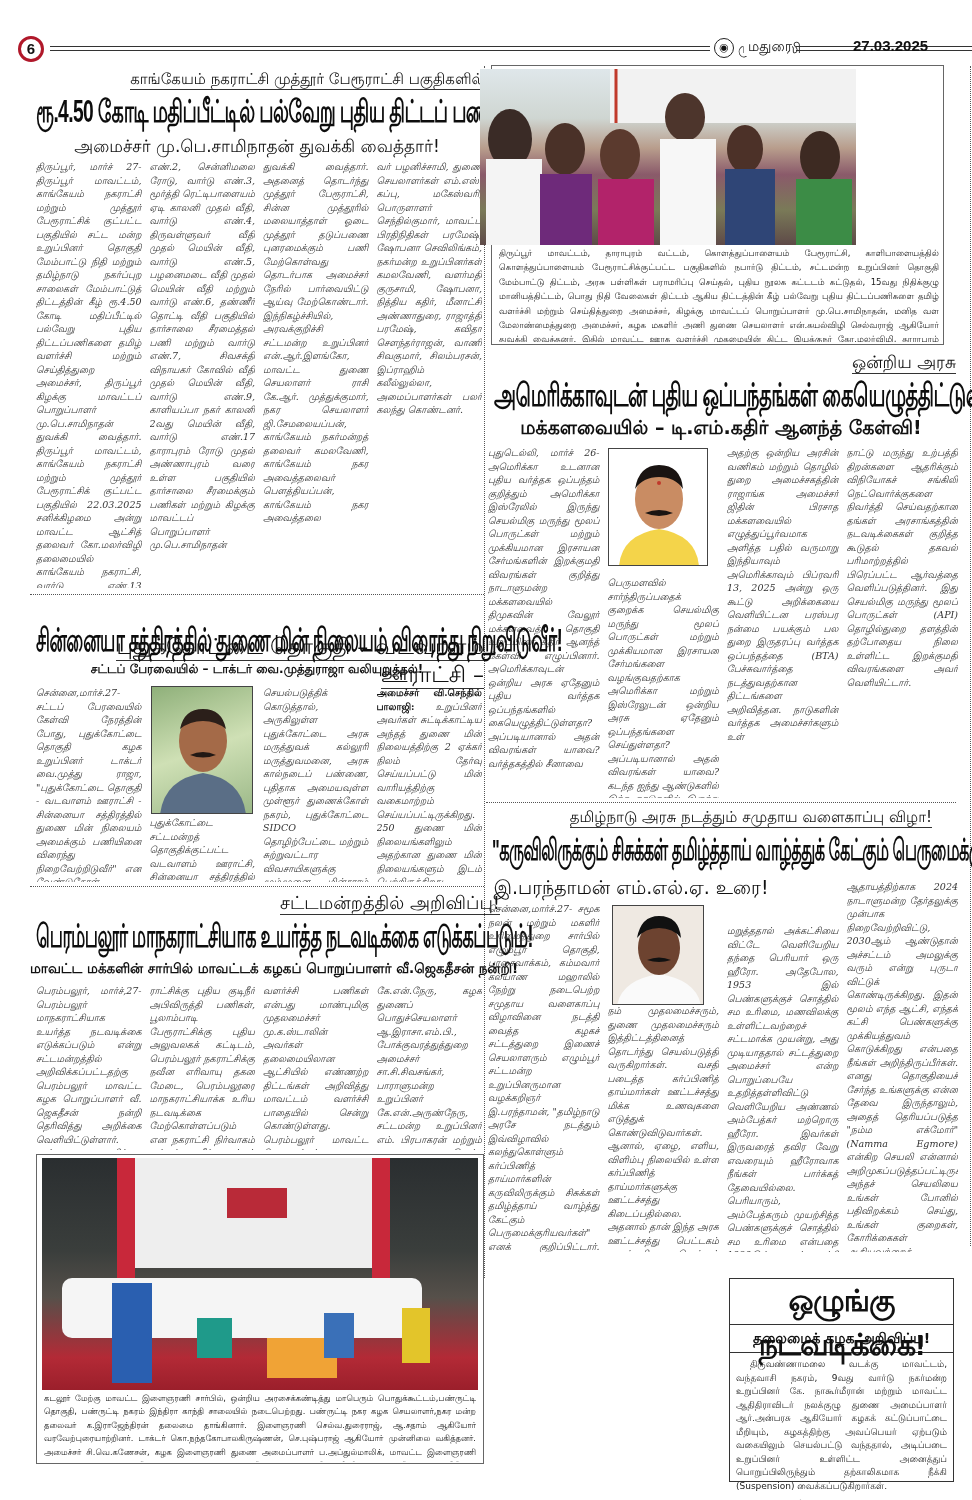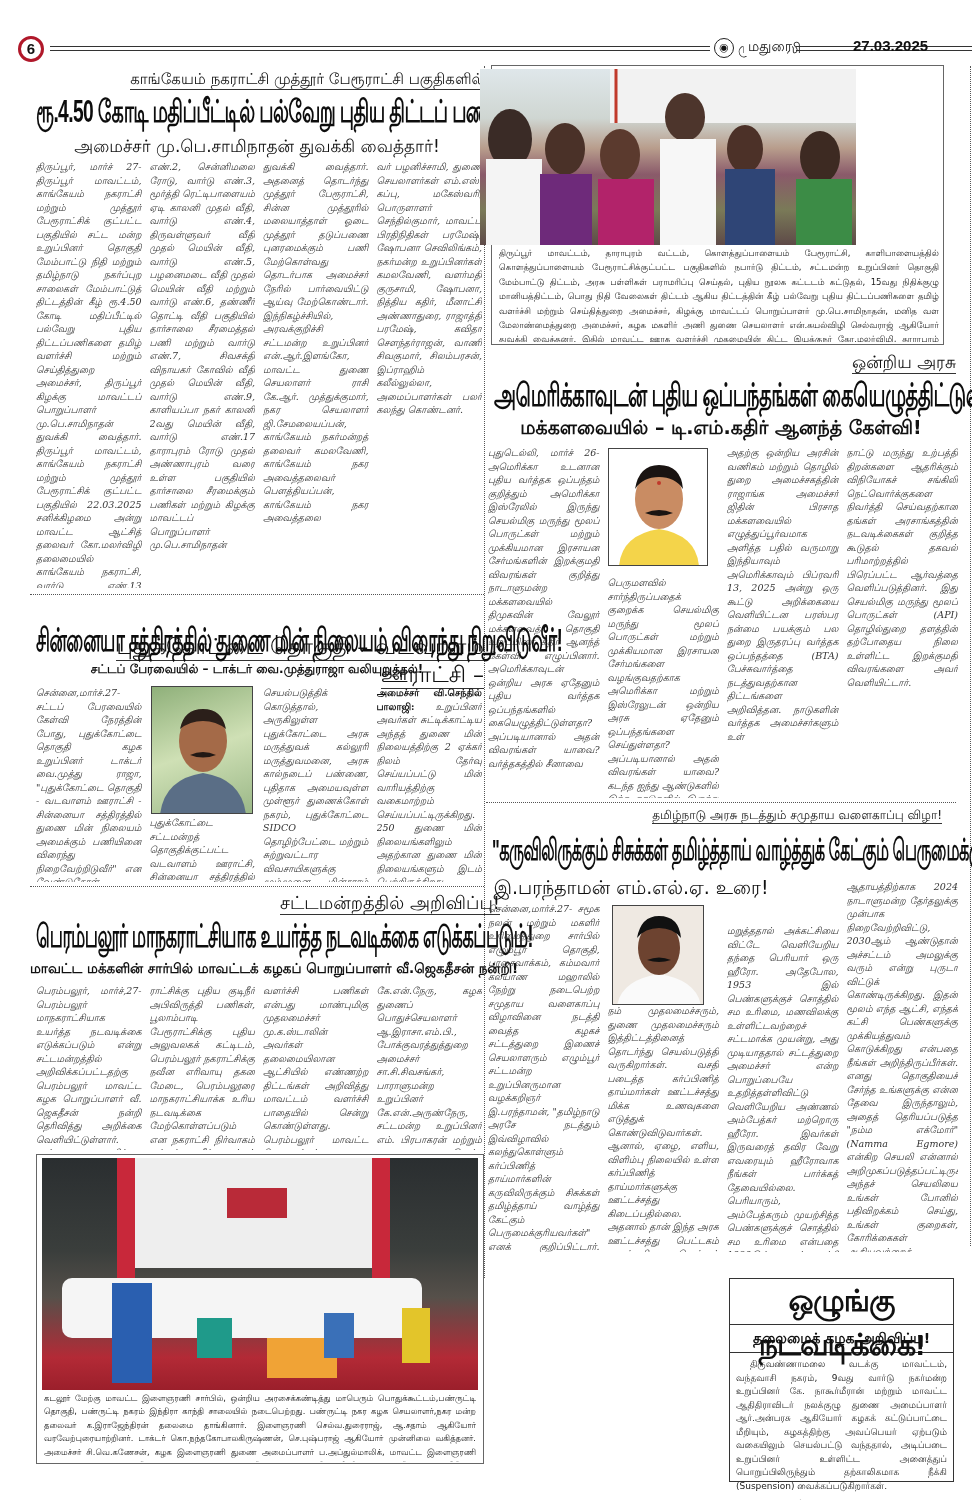--- a/index.html
+++ b/index.html
@@ -167,21 +167,21 @@
       <rect x="225" y="180" width="70" height="40" fill="#f0a336"></rect>
       <rect x="155" y="160" width="35" height="40" fill="#1f9a8a"></rect>
       <rect x="282" y="155" width="30" height="45" fill="#3a70b8"></rect>
       <rect x="360" y="150" width="28" height="55" fill="#e3c52a"></rect>
     </svg>
   </div>
   <div class="caption" style="left:44px;top:1392px;width:432px;height:70px;overflow:hidden;font-size:8.3px;line-height:13.4px">கடலூர் மேற்கு மாவட்ட இளைஞரணி சார்பில், ஒன்றிய அரசைக்கண்டித்து மாபெரும் பொதுக்கூட்டம்,பண்ருட்டி தொகுதி, பண்ருட்டி நகரம் இந்திரா காந்தி சாலையில் நடைபெற்றது. பண்ருட்டி நகர கழக செயலாளர்,நகர மன்ற தலைவர் க.இராஜேந்திரன் தலைமை தாங்கினார். இளைஞரணி செல்வ.துரைராஜ், ஆ.சதாம் ஆகியோர் வரவேற்புரையாற்றினர். டாக்டர் கொ.நந்தகோபாலகிருஷ்ணன், செ.புஷ்பராஜ் ஆகியோர் முன்னிலை வகித்தனர். அமைச்சர் சி.வெ.கணேசன், கழக இளைஞரணி துணை அமைப்பாளர் ப.அப்துல்மாலிக், மாவட்ட இளைஞரணி அமைப்பாளர் எம்.எஸ்.கணேஷ்குமார், தலைமைக்கழக பேச்சாளர்கள் ப.பி.யாழினி, க.முல்லைவேந்தன் ஆகியோர் சிறப்புரையாற்றினர் மற்றும் கழக நிர்வாகிகள், இளைஞரணி நிர்வாகிகள் கலந்து கொண்டனர். நகர இளைஞரணி அமைப்பாளர் அ.சம்பத் நன்றியுரையாற்றினார்.</div>
 </figure>
 
 <section>
-  <div class="kicker" style="left:472px;top:808px;width:470px;font-size:12px"><span>தமிழ்நாடு அரசு நடத்தும் சமுதாய வளைகாப்பு விழா!</span></div>
+  <div class="kicker" style="left:462px;top:808px;width:470px;font-size:15px"><span>தமிழ்நாடு அரசு நடத்தும் சமுதாய வளைகாப்பு விழா!</span></div>
   <div class="head" style="left:492px;top:833px;font-size:30px;transform:scaleX(0.54)">"கருவிலிருக்கும் சிசுக்கள் தமிழ்த்தாய் வாழ்த்துக் கேட்கும் பெருமைக்குரியவர்கள்!"</div>
   <div class="sub" style="left:486px;top:876px;width:290px;font-size:19px;font-weight:normal">இ.பரந்தாமன் எம்.எல்.ஏ. உரை!</div>
   <div class="cols" style="left:488px;top:880px;width:470px;height:372px">
     <div class="col" style="padding-top:22px"><span>சென்னை,மார்ச்.27- சமூக நலன் மற்றும் மகளிர் உரிமைத்துறை சார்பில் எழும்பூர் தொகுதி, புரசைவாக்கம், கம்மவார் கல்யாண மஹாலில் நேற்று நடைபெற்ற சமுதாய வளைகாப்பு விழாவினை நடத்தி வைத்த கழகச் சட்டத்துறை இணைச் செயலாளரும் எழும்பூர் சட்டமன்ற உறுப்பினருமான வழக்கறிஞர் இ.பரந்தாமன், "தமிழ்நாடு அரசே நடத்தும் இவ்விழாவில் கலந்துகொள்ளும் கர்ப்பிணித் தாய்மார்களின் கருவிலிருக்கும் சிசுக்கள் தமிழ்த்தாய் வாழ்த்து கேட்கும் பெருமைக்குரியவர்கள்" எனக் குறிப்பிட்டார். இவ்விழாவில் உரையாற்றிய அவர் கூறியதாவது:</span></div>
     <div class="col" style="padding-top:124px"><span>நம் முதலமைச்சரும், துணை முதலமைச்சரும் இத்திட்டத்தினைத் தொடர்ந்து செயல்படுத்தி வருகிறார்கள். வசதி படைத்த கர்ப்பிணித் தாய்மார்கள் ஊட்டச்சத்து மிக்க உணவுகளை எடுத்துக் கொண்டுவிடுவார்கள். ஆனால், ஏழை, எளிய, விளிம்பு நிலையில் உள்ள கர்ப்பிணித் தாய்மார்களுக்கு ஊட்டச்சத்து கிடைப்பதில்லை. அதனால் தான் இந்த அரசு ஊட்டச்சத்து பெட்டகம் வழங்குகிறது. பெண்கள் தங்கள் குடும்பத்தில் தனது தந்தையைவிட பெண் பிள்ளைகள் குடும்பத்தின் நிதியைப் பெற்று</span></div>
     <div class="col" style="padding-top:44px"><span>மறுத்ததால் அக்கட்சியை விட்டே வெளியேறிய தந்தை பெரியார் ஒரு ஹீரோ. அதேபோல, 1953 இல் பெண்களுக்குச் சொத்தில் சம உரிமை, மணவிலக்கு உள்ளிட்டவற்றைச் சட்டமாக்க முயன்று, அது முடியாததால் சட்டத்துறை அமைச்சர் என்ற பொறுப்பையே உதறித்தள்ளிவிட்டு வெளியேறிய அண்ணல் அம்பேத்கர் மற்றொரு ஹீரோ. இவர்கள் இருவரைத் தவிர வேறு எவரையும் ஹீரோவாக நீங்கள் பார்க்கத் தேவையில்லை. பெரியாரும், அம்பேத்கரும் முயற்சித்த பெண்களுக்குச் சொத்தில் சம உரிமை என்பதை 1989இல் சட்டமாக்கி உள்ளாட்சி அமைப்புகளில் பெண்களுக்கு 33 சதவிகித இடஒதுக்கீட்டை நிறைவேற்றிக் கொடுத்தவரும் கலைஞரே. ஆனால், மத்தியில் நம்மை ஆட்சி செய்யும் ஒன்றிய பா.ஜ.க. அரசோ, நாடாளுமன்றத்தில் பெண்களுக்கு 33 சதவிகிதம் இடஒதுக்கீடு வழங்கும் சட்டத்தைத் தேர்தல்</span></div>
     <div class="col">ஆதாயத்திற்காக 2024 நாடாளுமன்ற தேர்தலுக்கு முன்பாக நிறைவேற்றிவிட்டு, 2030ஆம் ஆண்டுதான் அச்சட்டம் அமலுக்கு வரும் என்று புருடா விட்டுக் கொண்டிருக்கிறது. இதன் மூலம் எந்த ஆட்சி, எந்தக் கட்சி பெண்களுக்கு முக்கியத்துவம் கொடுக்கிறது என்பதை நீங்கள் அறிந்திருப்பீர்கள். எனது தொகுதியைச் சேர்ந்த உங்களுக்கு என்ன தேவை இருந்தாலும், அதைத் தெரியப்படுத்த "நம்ம எக்மோர்" (Namma Egmore) என்கிற செயலி என்னால் அறிமுகப்படுத்தப்பட்டிருக்கிறது. அந்தச் செயலியை உங்கள் போனில் பதிவிறக்கம் செய்து, உங்கள் குறைகள், கோரிக்கைகள் ஆகியவற்றைத் தெரிவிக்கலாம். சொன்னதை மட்டுமல்ல, சொல்லாததையும் செய்யும் ஆட்சி இந்த திராவிட மாடல் ஆட்சி. நீங்கள் கேட்காமலேயேதான் மகளிருக்கான எண்ணற்றத் திட்டங்களை முதல்வர் அவர்கள் கொண்டுவந்திருக்கிறார் என்றார்.</div>
   </div>
   <div class="portrait" style="left:612px;top:905px;width:92px;height:100px;background:#efe9e2">
     <svg width="92" height="100">

